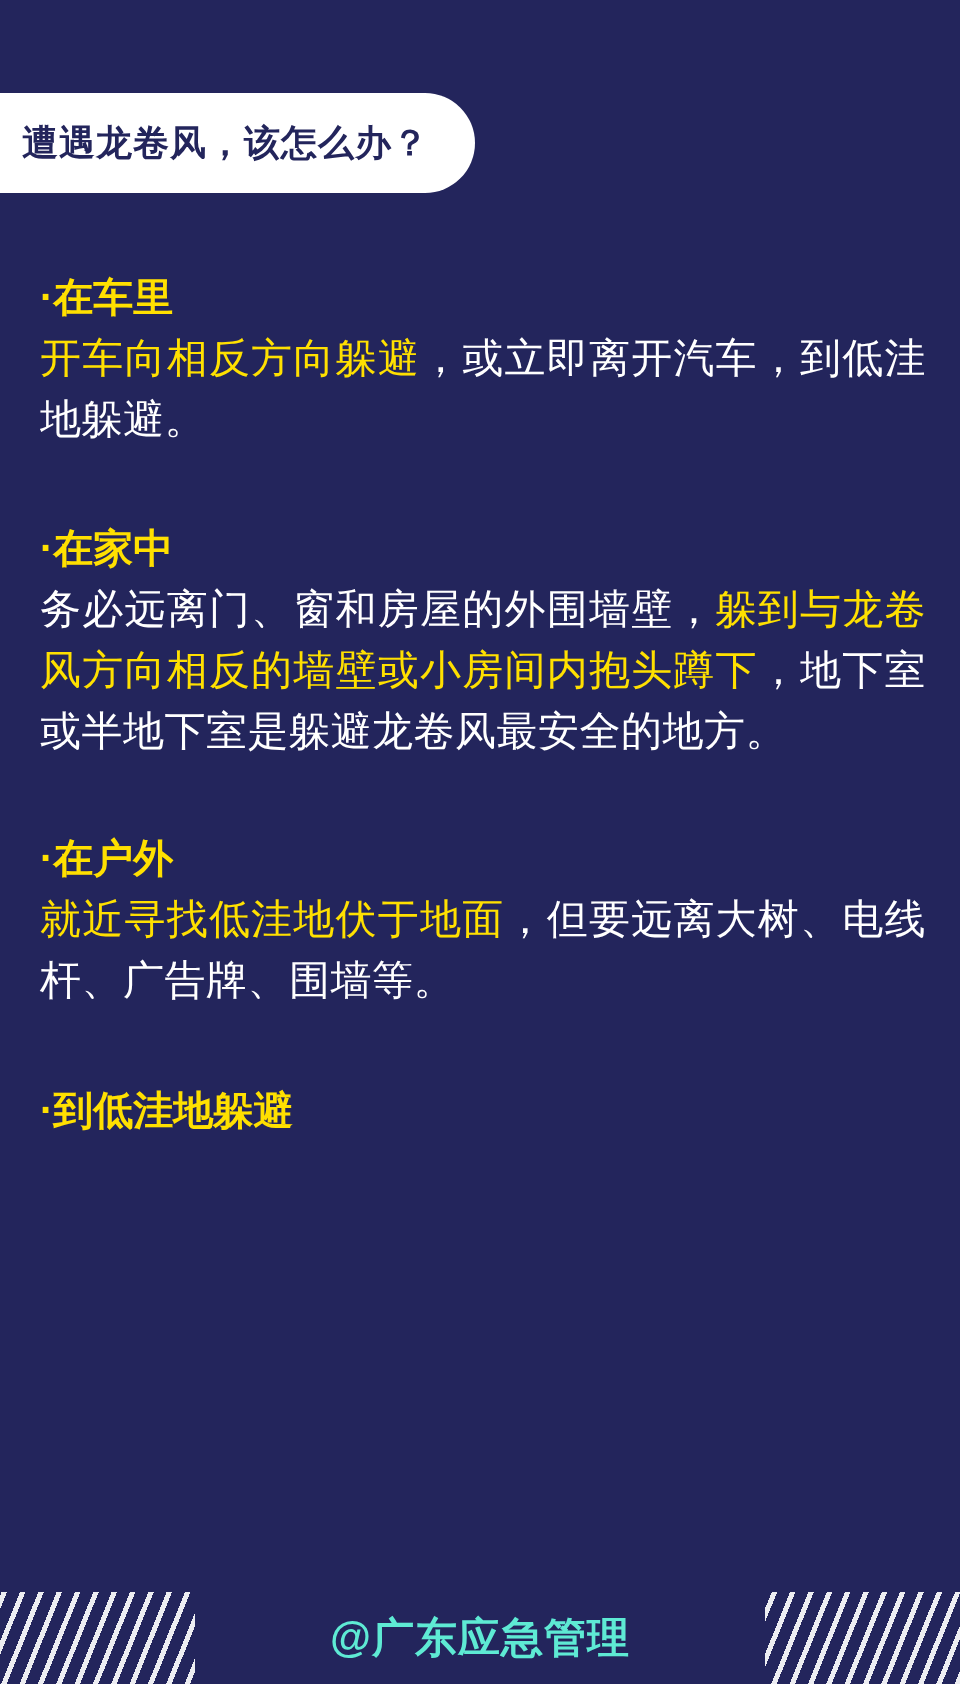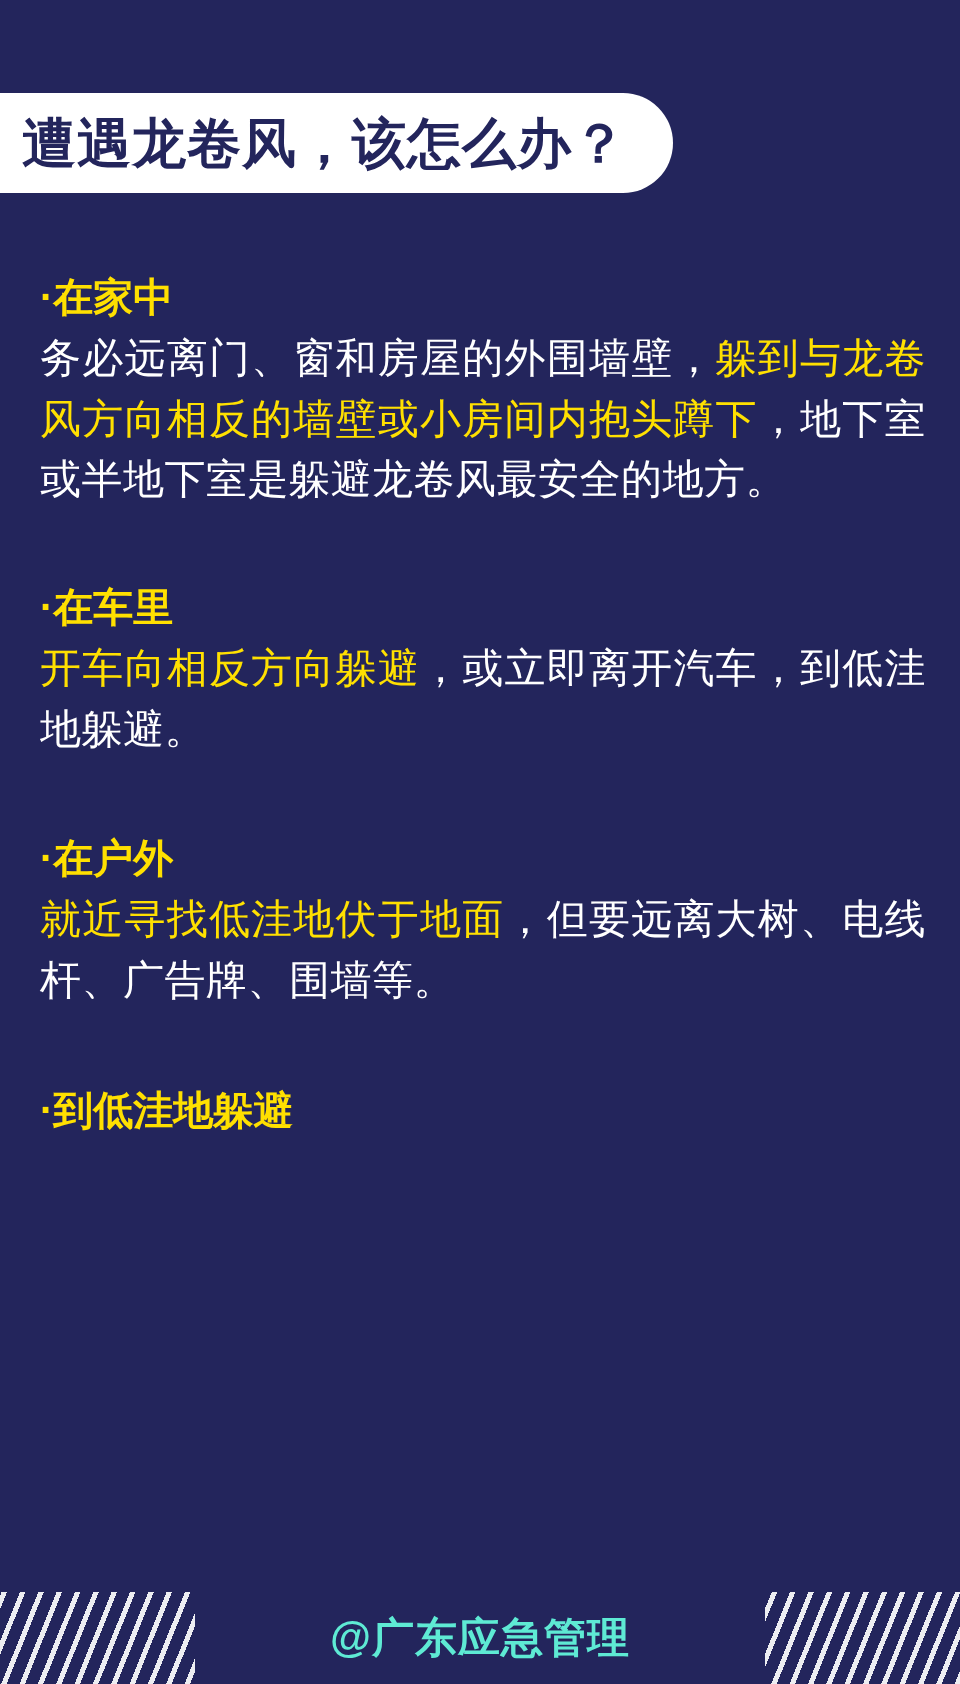--- a/index.html
+++ b/index.html
@@ -32,21 +32,21 @@
   }
   .title-pill {
     background:#ffffff;
     color:#23255c;
     border-top-right-radius:52px;
     border-bottom-right-radius:52px;
     height:100px;
     display:flex;
     align-items:center;
     padding:0 46px 0 22px;
-    font-size:54px;
+    font-size:36px;
     font-weight:bold;
     letter-spacing:1px;
     line-height:1;
     white-space:nowrap;
   }
 
   
   .content {
     position:absolute;
     left:40px;
@@ -127,31 +127,31 @@
 <body>
 
 <div class="poster">
 
   <div class="title-wrap">
     <div class="title-pill">遭遇龙卷风，该怎么办？</div>
   </div>
 
   <div class="content">
 
+    <div class="section s2">
+      <div class="sec-head">·在车里</div>
+      <div class="sec-body">
+        <span class="hl">开车向相反方向躲避</span><span>，或立即离开汽车，到低洼地躲避。</span>
+      </div>
+    </div>
+
     <div class="section s1">
       <div class="sec-head">·在家中</div>
       <div class="sec-body">
         <span>务必远离门、窗和房屋的外围墙壁，</span><span class="hl">躲到与龙卷风方向相反的墙壁或小房间内抱头蹲下</span><span>，地下室或半地下室是躲避龙卷风最安全的地方。</span>
-      </div>
-    </div>
-
-    <div class="section s2">
-      <div class="sec-head">·在车里</div>
-      <div class="sec-body">
-        <span class="hl">开车向相反方向躲避</span><span>，或立即离开汽车，到低洼地躲避。</span>
       </div>
     </div>
 
     <div class="section s3">
       <div class="sec-head">·在户外</div>
       <div class="sec-body">
         <span class="hl">就近寻找低洼地伏于地面</span><span>，但要远离大树、电线杆、广告牌、围墙等。</span>
       </div>
     </div>
 

